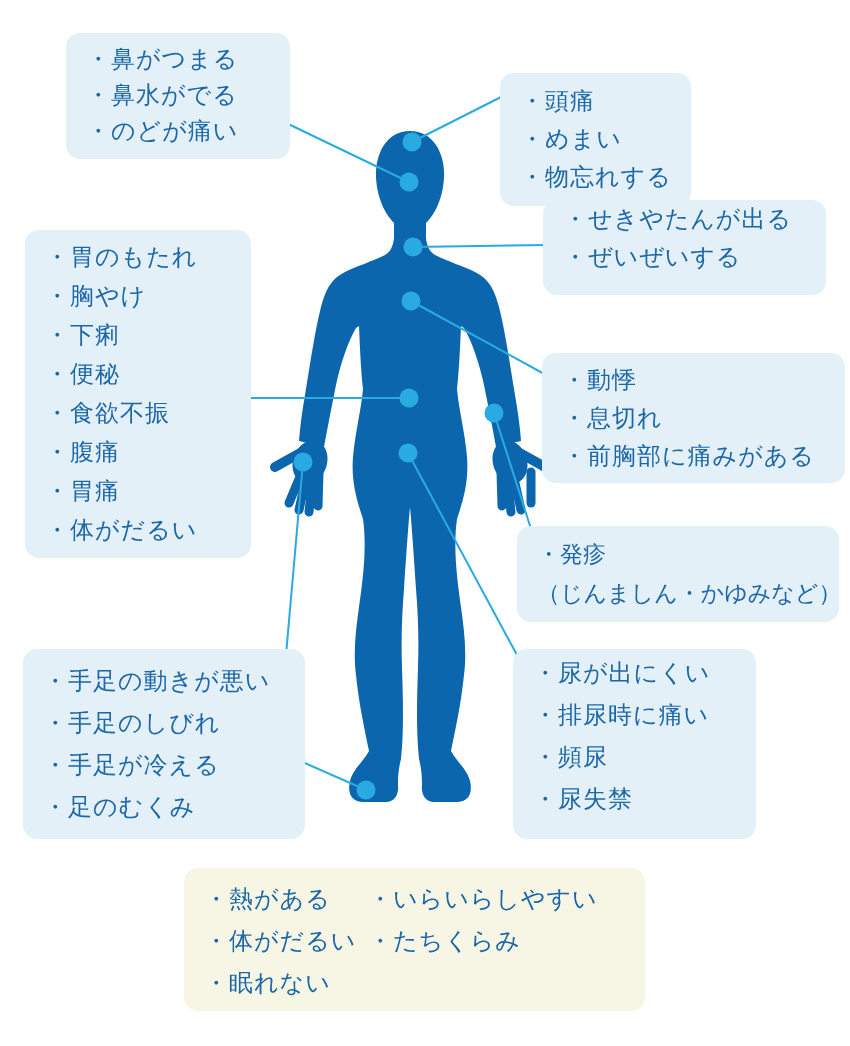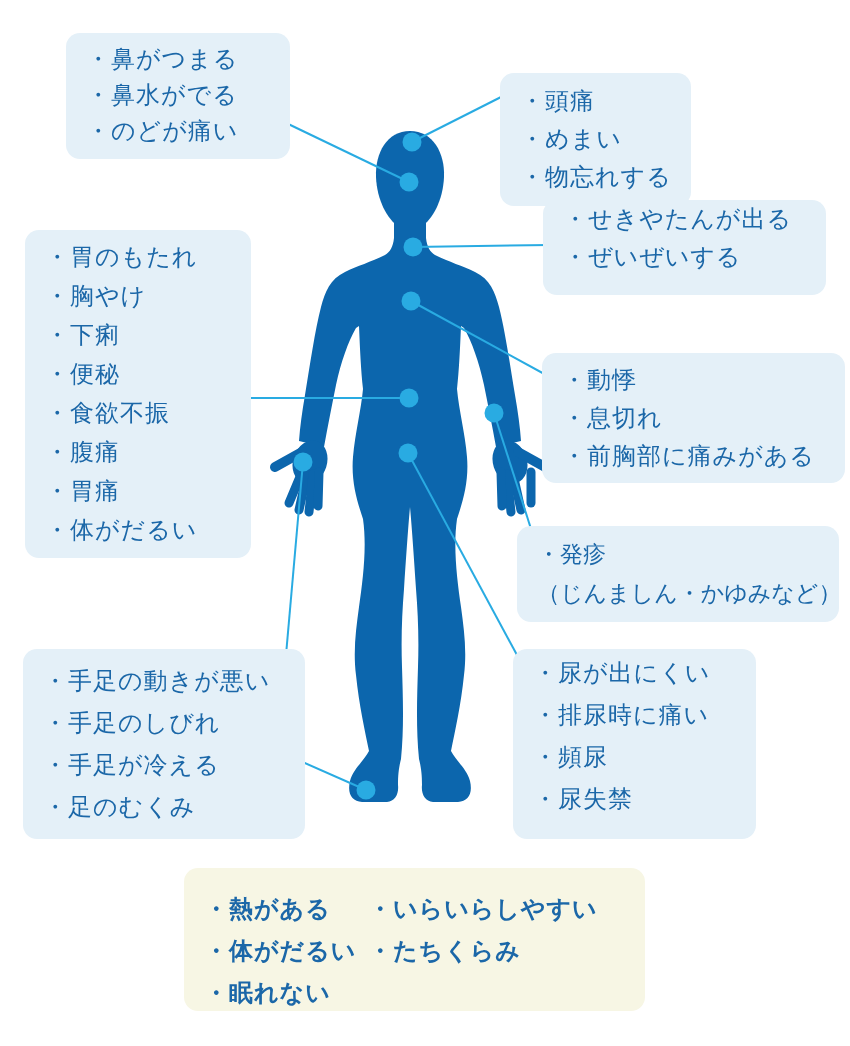--- a/index.html
+++ b/index.html
@@ -31,21 +31,21 @@
   .b-heart .li{line-height:38px;}
   .b-dig{left:25px;top:230px;width:226px;height:328px;padding-top:8px;}
   .b-dig .li{line-height:39px;}
   .b-skin{left:517px;top:526px;width:322px;height:96px;padding-top:9px;font-size:23px;}
   .b-skin .li{line-height:39px;letter-spacing:0;}
   .b-uri{left:513px;top:649px;width:243px;height:190px;padding-top:3px;}
   .b-uri .li{line-height:42px;}
   .b-limb{left:23px;top:649px;width:282px;height:190px;padding-top:11px;}
   .b-limb .li{line-height:42px;}
   .b-gen{left:184px;top:868px;width:461px;height:143px;background:var(--general_bg);padding:0;}
-  .b-gen .col{position:absolute;top:20px;font-weight:bold;}
+  .b-gen .col{position:absolute;top:10px;}
   .b-gen .col1{left:20px;}
   .b-gen .col2{left:184px;}
   .b-gen .li{line-height:42px;}
   svg .ln{stroke:var(--accent);stroke-width:2;fill:none;}
   svg .dot{fill:var(--accent);}
   svg .flesh{fill:var(--body);}
   svg .fstroke{stroke:var(--body);stroke-linecap:round;fill:none;}
 </style>
 </head>
 <body>

